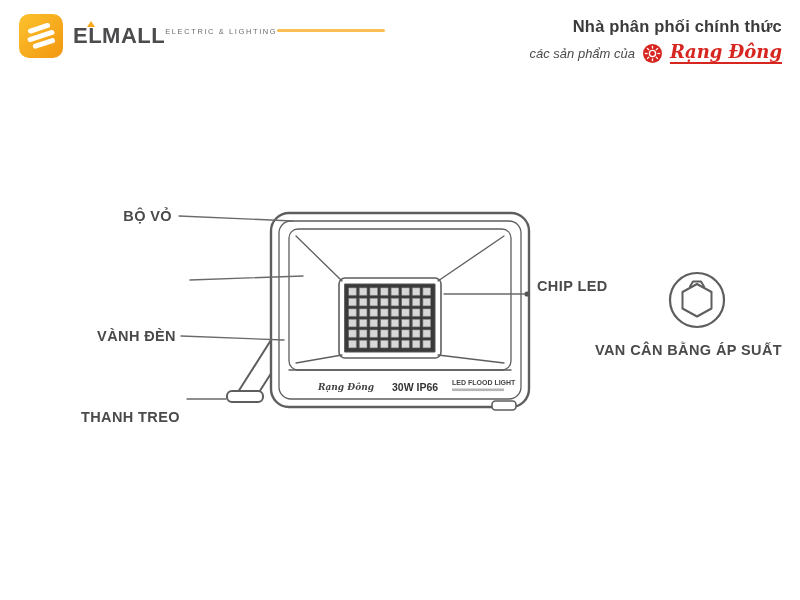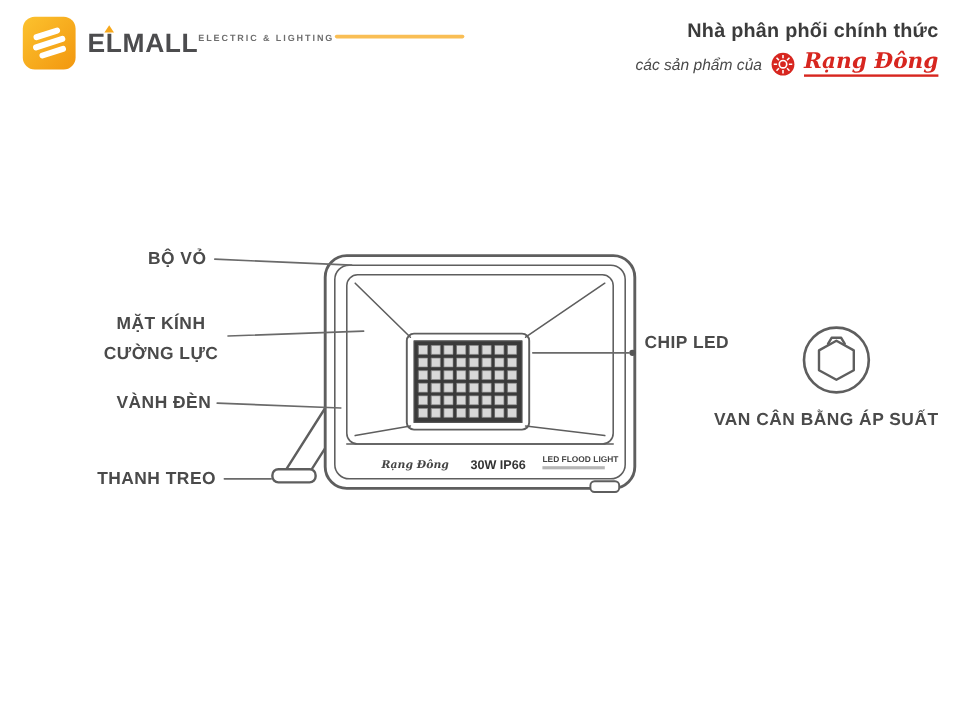--- a/index.html
+++ b/index.html
@@ -5,21 +5,21 @@
   html,body{margin:0;padding:0;background:#fff;}
   .page{position:relative;width:800px;height:600px;background:#ffffff;overflow:hidden;
         font-family:"Liberation Sans",sans-serif;}
   
   .logo-block{position:absolute;top:13px;left:18px;display:flex;align-items:center;gap:9px;}
   .logo-text{display:flex;flex-direction:row;line-height:1;}
   .logo-brand{font-size:22px;font-weight:800;color:#4c4c4e;letter-spacing:.5px;position:relative;}
   .logo-accent{position:absolute;top:-4px;left:14px;width:0;height:0;
                border-left:4px solid transparent;border-right:4px solid transparent;
                border-bottom:6px solid #f7a81b;}
-  .logo-sub{font-size:7.5px;font-weight:700;color:#6e6e6e;letter-spacing:1.6px;margin-top:3px;}
+  .logo-sub{font-size:7.5px;font-weight:400;color:#6e6e6e;letter-spacing:1.6px;margin-top:3px;}
   .logo-tagline-bar{width:108px;height:3px;background:#f7a81b;border-radius:2px;margin-top:4px;opacity:.75;}
   .dist-block{position:absolute;top:17px;right:18px;text-align:right;}
   .dist-title{font-size:16.5px;font-weight:700;color:#3b3b3b;letter-spacing:.2px;}
   .dist-row{display:flex;justify-content:flex-end;align-items:center;gap:7px;margin-top:7px;}
   .dist-sub{font-size:13px;font-style:italic;color:#4a4a4a;}
   .rd-wordmark{font-family:"DejaVu Serif",serif;font-style:italic;font-weight:700;font-size:18px;
                color:#d7261f;border-bottom:2px solid #d7261f;padding-bottom:1px;line-height:1;}
   
   .label{position:absolute;font-size:14.5px;font-weight:600;color:#4a4a4a;letter-spacing:.4px;
          white-space:nowrap;}
@@ -179,26 +179,22 @@
 
     <g>
       <text x="318" y="390" font-size="9" font-style="italic" font-weight="bold" fill="#454545" font-family="DejaVu Serif, serif">Rạng Đông</text>
       <text x="392" y="391" font-size="10.5" font-weight="bold" fill="#333333" font-family="Liberation Sans, sans-serif">30W IP66</text>
       <text x="452" y="385" font-size="7" font-weight="bold" fill="#454545" font-family="Liberation Sans, sans-serif">LED FLOOD LIGHT</text>
     </g>
   </svg>
 
   <div class="label" style="right:628px;top:208px;margin-left:48px;">BỘ VỎ</div>
 
-  <div class="label center" style="right:618px;top:258px;">
-    <div>MẶT KÍNH</div>
-    <div>CƯỜNG LỰC</div>
-  </div>
 
   <div class="label" style="right:624px;top:328px;">VÀNH ĐÈN</div>
 
-  <div class="label" style="right:620px;top:391px;">THANH TREO</div>
+  <div class="label" style="right:620px;top:409px;">THANH TREO</div>
 
   <div class="label" style="left:537px;top:278px;">CHIP LED</div>
 
   <div class="label" style="left:595px;top:342px;">VAN CÂN BẰNG ÁP SUẤT</div>
 
 </div>
 
 </body></html>

